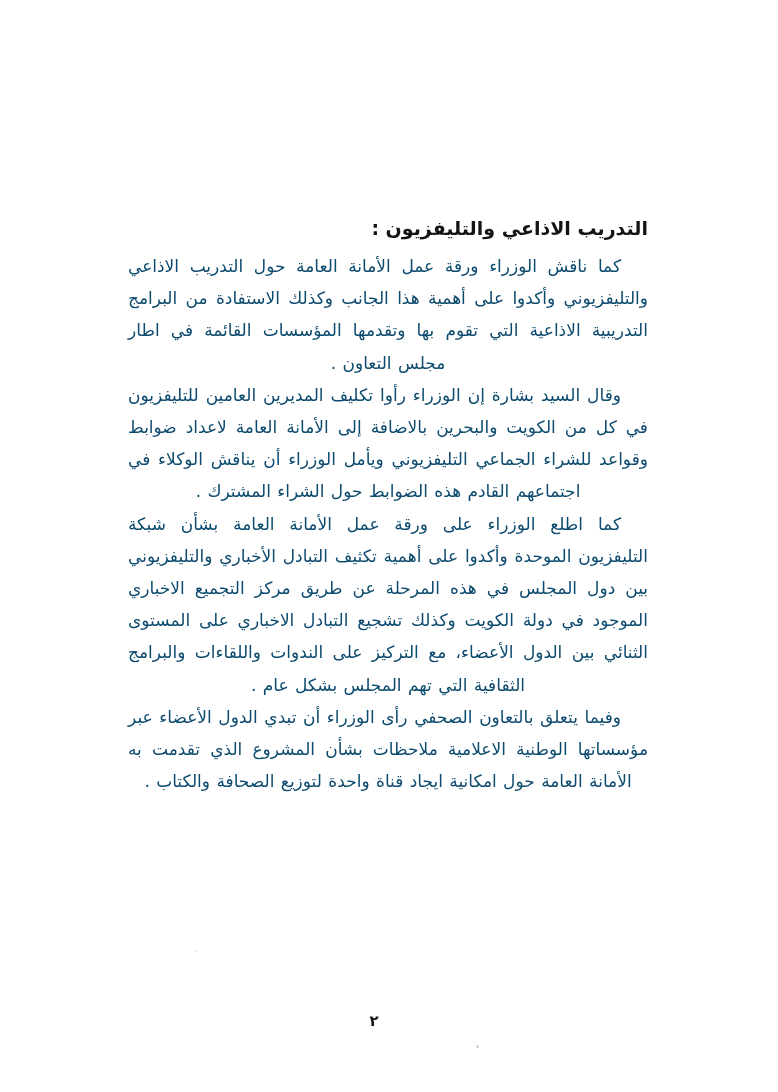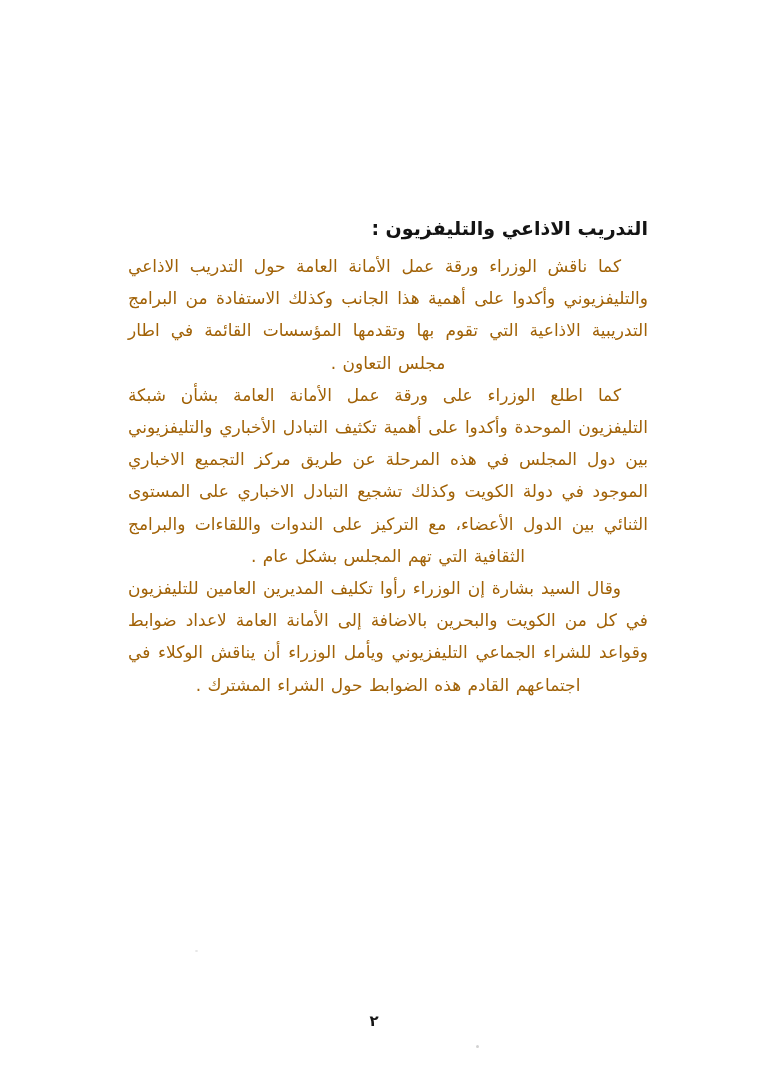--- a/index.html
+++ b/index.html
@@ -35,21 +35,21 @@
     margin-top: 24px;
   }
   .para {
     font-size: 17px;
     line-height: 32.2px;
     margin: 0;
     text-align: justify;
     text-align-last: center;
     text-indent: 27px;
     word-spacing: 1px;
-    color: #a16207;
+    color: #0c4a6e;
   }
   .page-number {
     position: absolute;
     top: 1012px;
     left: 0;
     right: 0;
     text-align: center;
     font-size: 15px;
     font-weight: 700;
     color: #161616;
@@ -67,25 +67,26 @@
 <body>
 
 <div class="page">
 
   <div class="content">
 
     <h2 class="section-heading">التدريب الاذاعي والتليفزيون :</h2>
 
     <p class="para">كما ناقش الوزراء ورقة عمل الأمانة العامة حول التدريب الاذاعي والتليفزيوني وأكدوا على أهمية هذا الجانب وكذلك الاستفادة من البرامج التدريبية الاذاعية التي تقوم بها وتقدمها المؤسسات القائمة في اطار مجلس التعاون .</p>
 
+    <p class="para">وقال السيد بشارة إن الوزراء رأوا تكليف المديرين العامين للتليفزيون في كل من الكويت والبحرين بالاضافة إلى الأمانة العامة لاعداد ضوابط وقواعد للشراء الجماعي التليفزيوني ويأمل الوزراء أن يناقش الوكلاء في اجتماعهم القادم هذه الضوابط حول الشراء المشترك .</p>
+
     <p class="para">كما اطلع الوزراء على ورقة عمل الأمانة العامة بشأن شبكة التليفزيون الموحدة وأكدوا على أهمية تكثيف التبادل الأخباري والتليفزيوني بين دول المجلس في هذه المرحلة عن طريق مركز التجميع الاخباري الموجود في دولة الكويت وكذلك تشجيع التبادل الاخباري على المستوى الثنائي بين الدول الأعضاء، مع التركيز على الندوات واللقاءات والبرامج الثقافية التي تهم المجلس بشكل عام .</p>
 
-    <p class="para">وقال السيد بشارة إن الوزراء رأوا تكليف المديرين العامين للتليفزيون في كل من الكويت والبحرين بالاضافة إلى الأمانة العامة لاعداد ضوابط وقواعد للشراء الجماعي التليفزيوني ويأمل الوزراء أن يناقش الوكلاء في اجتماعهم القادم هذه الضوابط حول الشراء المشترك .</p>
 
-
+    <p class="para">وفيما يتعلق بالتعاون الصحفي رأى الوزراء أن تبدي الدول الأعضاء عبر مؤسساتها الوطنية الاعلامية ملاحظات بشأن المشروع الذي تقدمت به الأمانة العامة حول امكانية ايجاد قناة واحدة لتوزيع الصحافة والكتاب .</p>
 
 
   </div>
 
   <div class="page-number">٢</div>
 
   <span class="scan-speck speck-1"></span>
   <span class="scan-speck speck-2"></span>
 
 </div>

